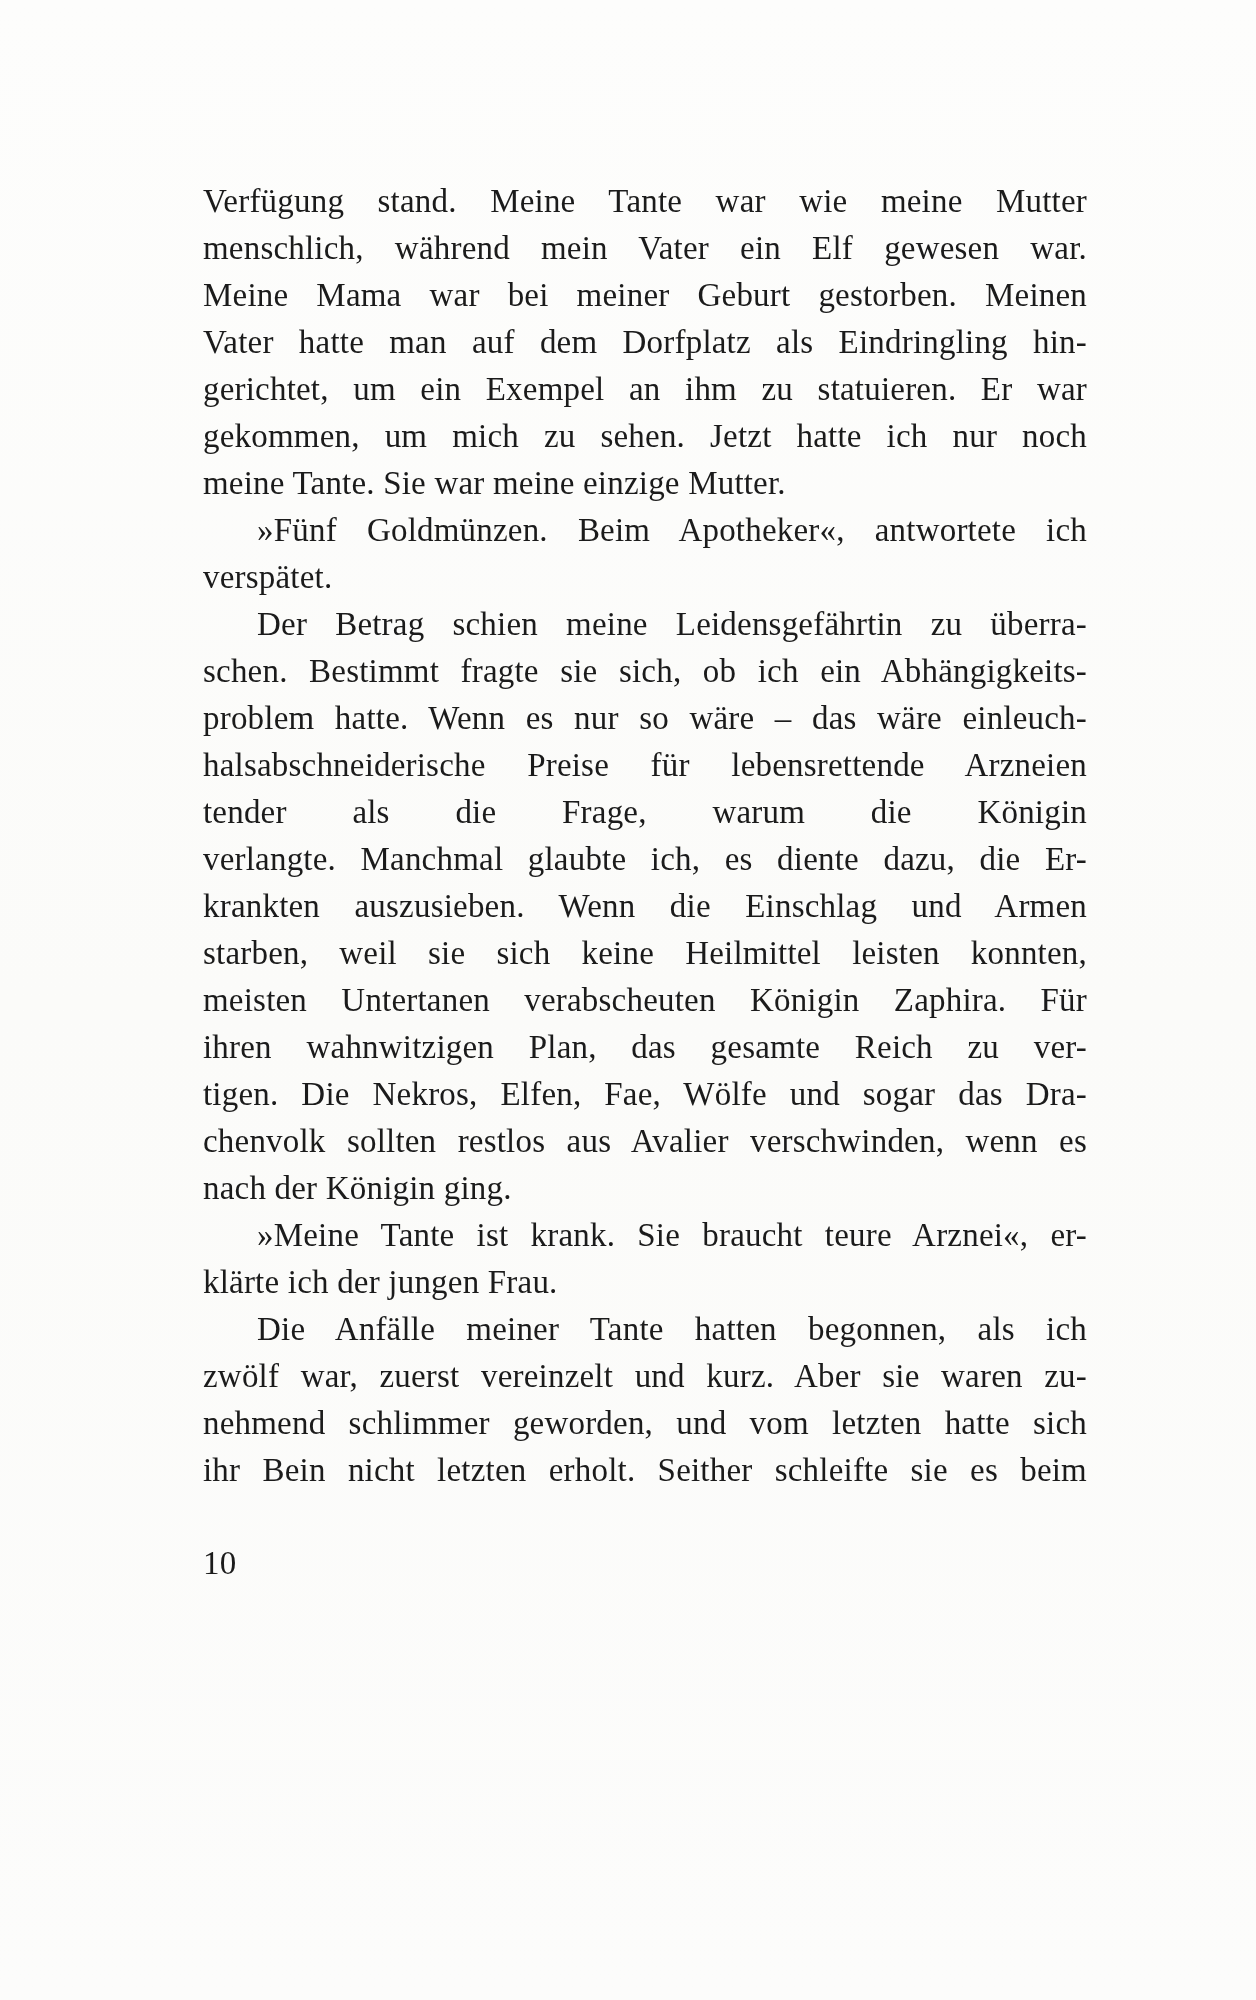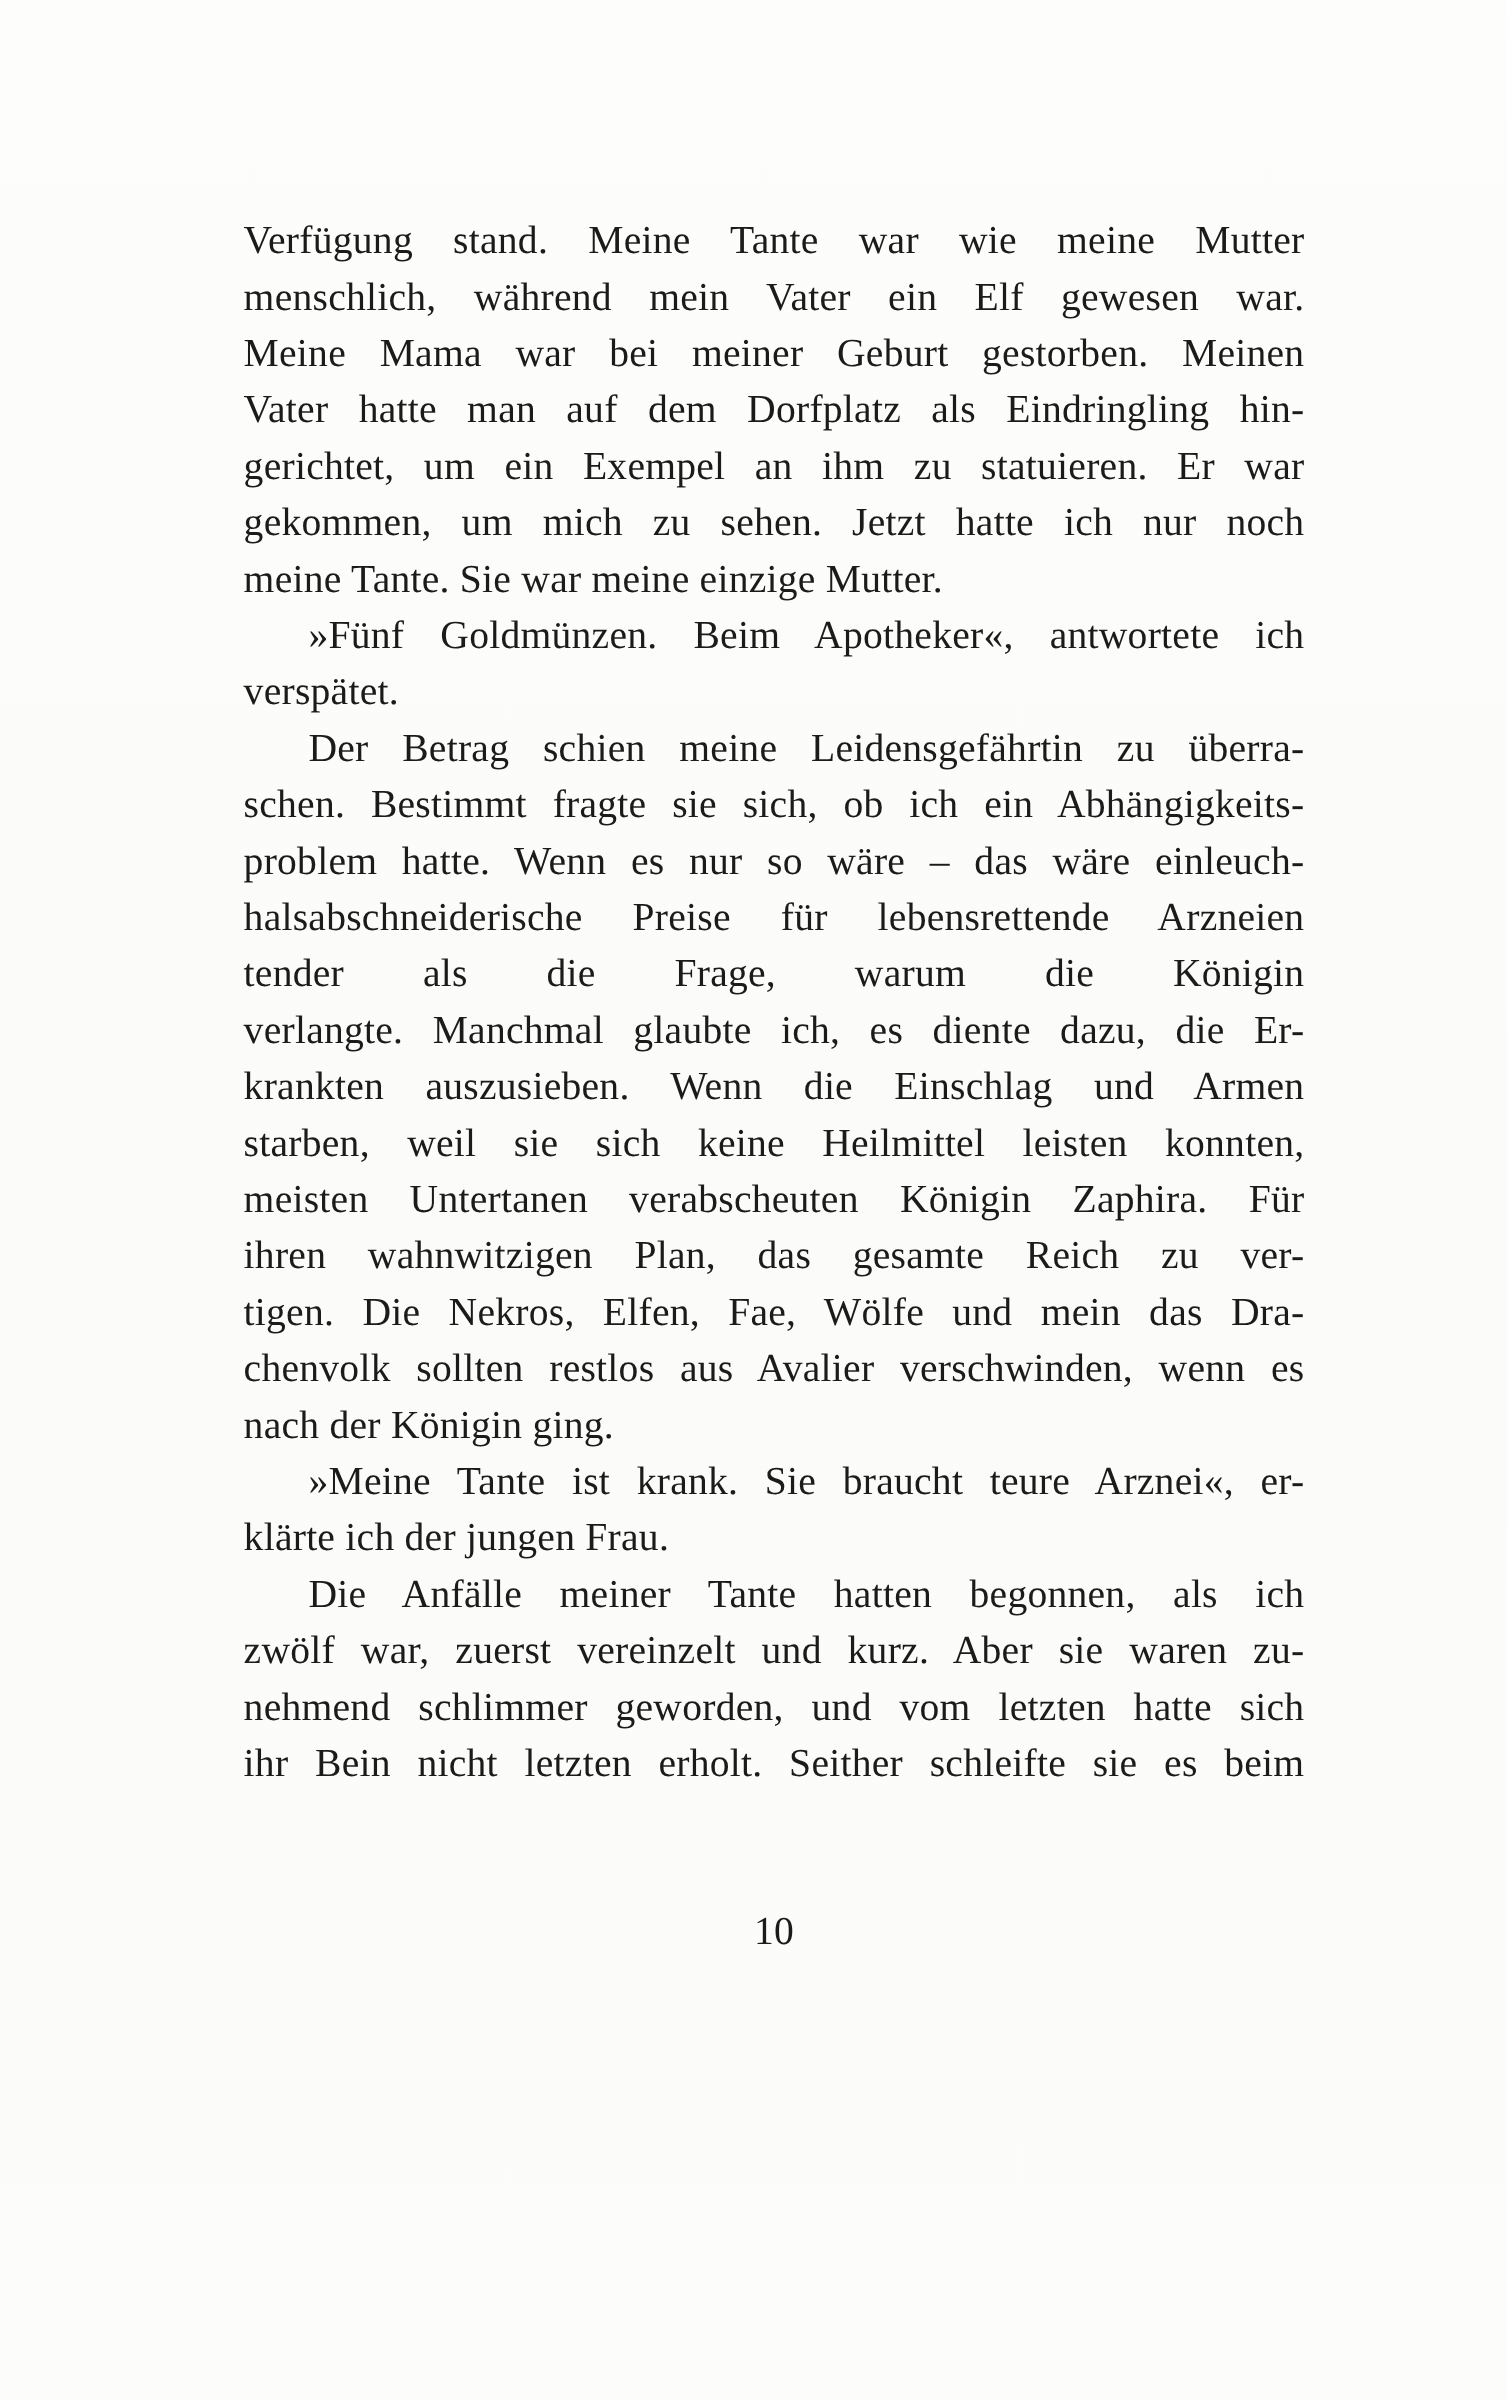--- a/index.html
+++ b/index.html
@@ -33,22 +33,22 @@
     text-align-last: left;
     white-space: normal;
   }
   .line.just {
     text-align-last: justify;
   }
   .line.indent {
     text-indent: 54px;
   }
   .page-number {
-    margin-top: 93px;
-    text-align: center;
+    margin-top: 46px;
+    text-align: left;
     font-size: 33px;
     line-height: 47px;
   }
 </style>
 </head>
 <body>
 
 <div class="book-page">
   <div class="text-block">
 
@@ -64,21 +64,21 @@
       <div class="line indent just">Der Betrag schien meine Leidensgefährtin zu überra-</div>
       <div class="line just">schen. Bestimmt fragte sie sich, ob ich ein Abhängigkeits-</div>
       <div class="line just">problem hatte. Wenn es nur so wäre – das wäre einleuch-</div>
       <div class="line just">halsabschneiderische Preise für lebensrettende Arzneien</div>
       <div class="line just">tender als die Frage, warum die Königin</div>
       <div class="line just">verlangte. Manchmal glaubte ich, es diente dazu, die Er-</div>
       <div class="line just">krankten auszusieben. Wenn die Einschlag und Armen</div>
       <div class="line just">starben, weil sie sich keine Heilmittel leisten konnten,</div>
       <div class="line just">meisten Untertanen verabscheuten Königin Zaphira. Für</div>
       <div class="line just">ihren wahnwitzigen Plan, das gesamte Reich zu ver-</div>
-      <div class="line just">tigen. Die Nekros, Elfen, Fae, Wölfe und mein das Dra-</div>
+      <div class="line just">tigen. Die Nekros, Elfen, Fae, Wölfe und sogar das Dra-</div>
       <div class="line just">chenvolk sollten restlos aus Avalier verschwinden, wenn es</div>
       <div class="line">nach der Königin ging.</div>
       <div class="line indent just">»Meine Tante ist krank. Sie braucht teure Arznei«, er-</div>
       <div class="line">klärte ich der jungen Frau.</div>
       <div class="line indent just">Die Anfälle meiner Tante hatten begonnen, als ich</div>
       <div class="line just">zwölf war, zuerst vereinzelt und kurz. Aber sie waren zu-</div>
       <div class="line just">nehmend schlimmer geworden, und vom letzten hatte sich</div>
       <div class="line just">ihr Bein nicht letzten erholt. Seither schleifte sie es beim</div>
       <div class="page-number">10</div>
   </div>

